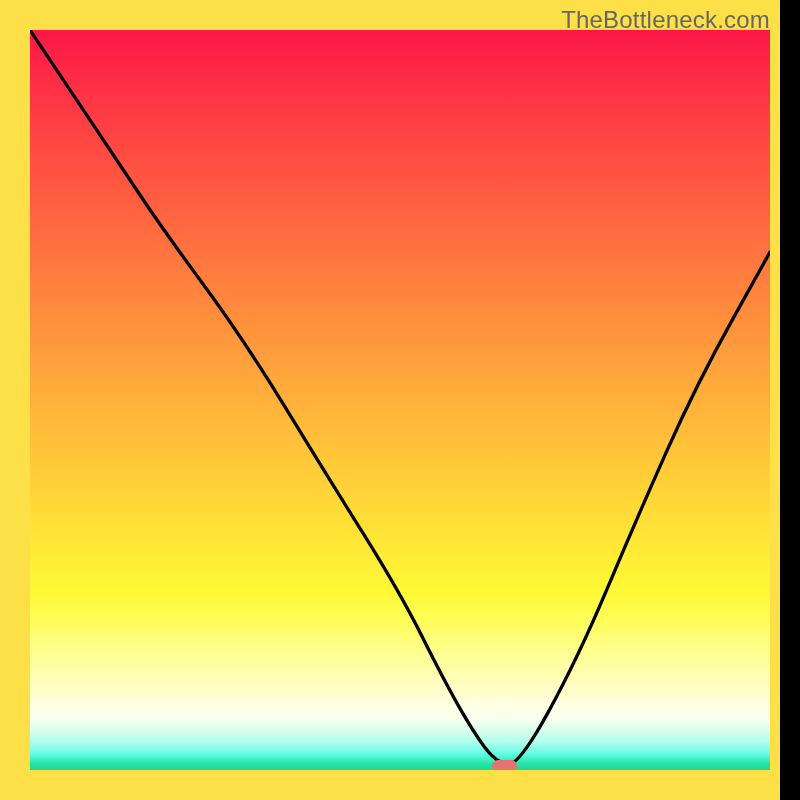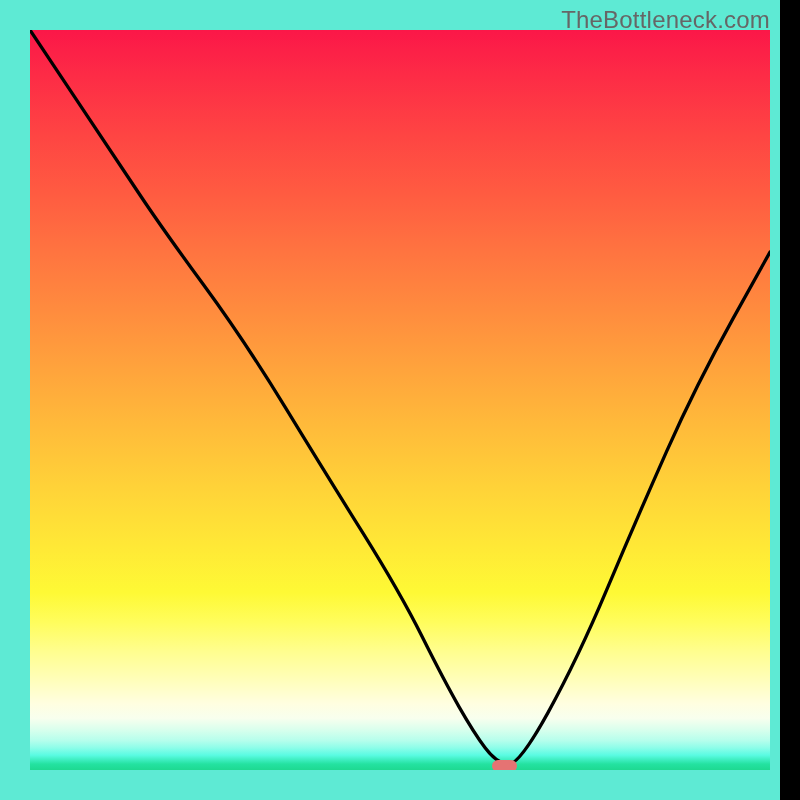--- a/index.html
+++ b/index.html
@@ -6,21 +6,21 @@
     margin: 0;
     padding: 0;
     width: 800px;
     height: 800px;
     background: #000;
   }
   .container {
     position: relative;
     width: 780px;
     height: 800px;
-    background: #5eead4;
+    background: #fde047;
   }
   .attribution {
     position: absolute;
     top: 6px;
     right: 10px;
     color: #666;
     font-family: Arial, Helvetica, sans-serif;
     font-size: 24px;
     font-weight: 500;
     z-index: 20;

